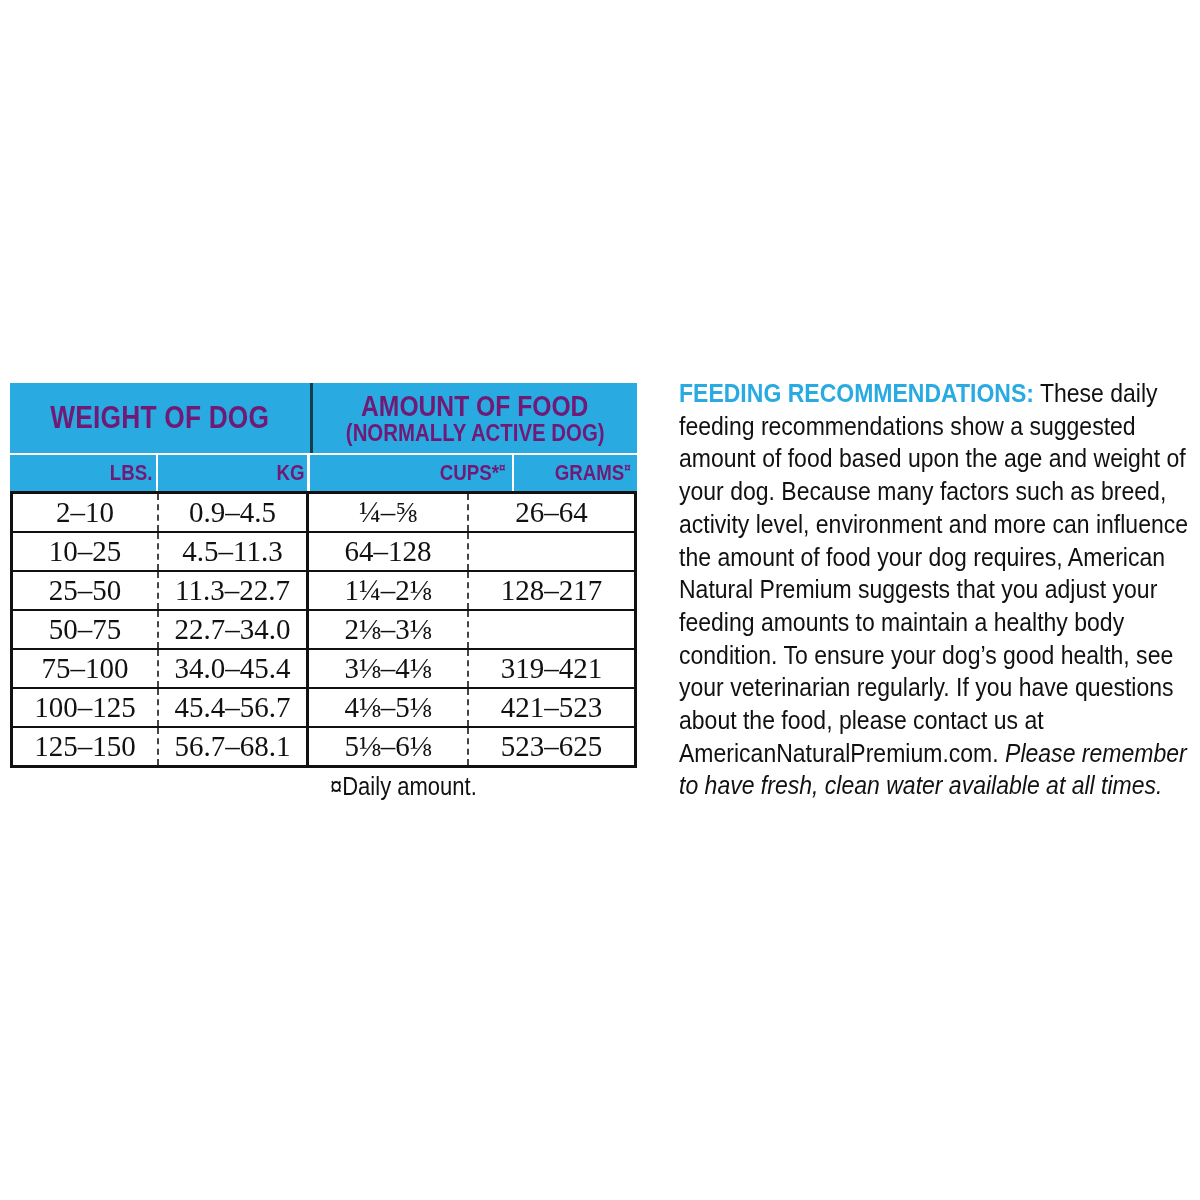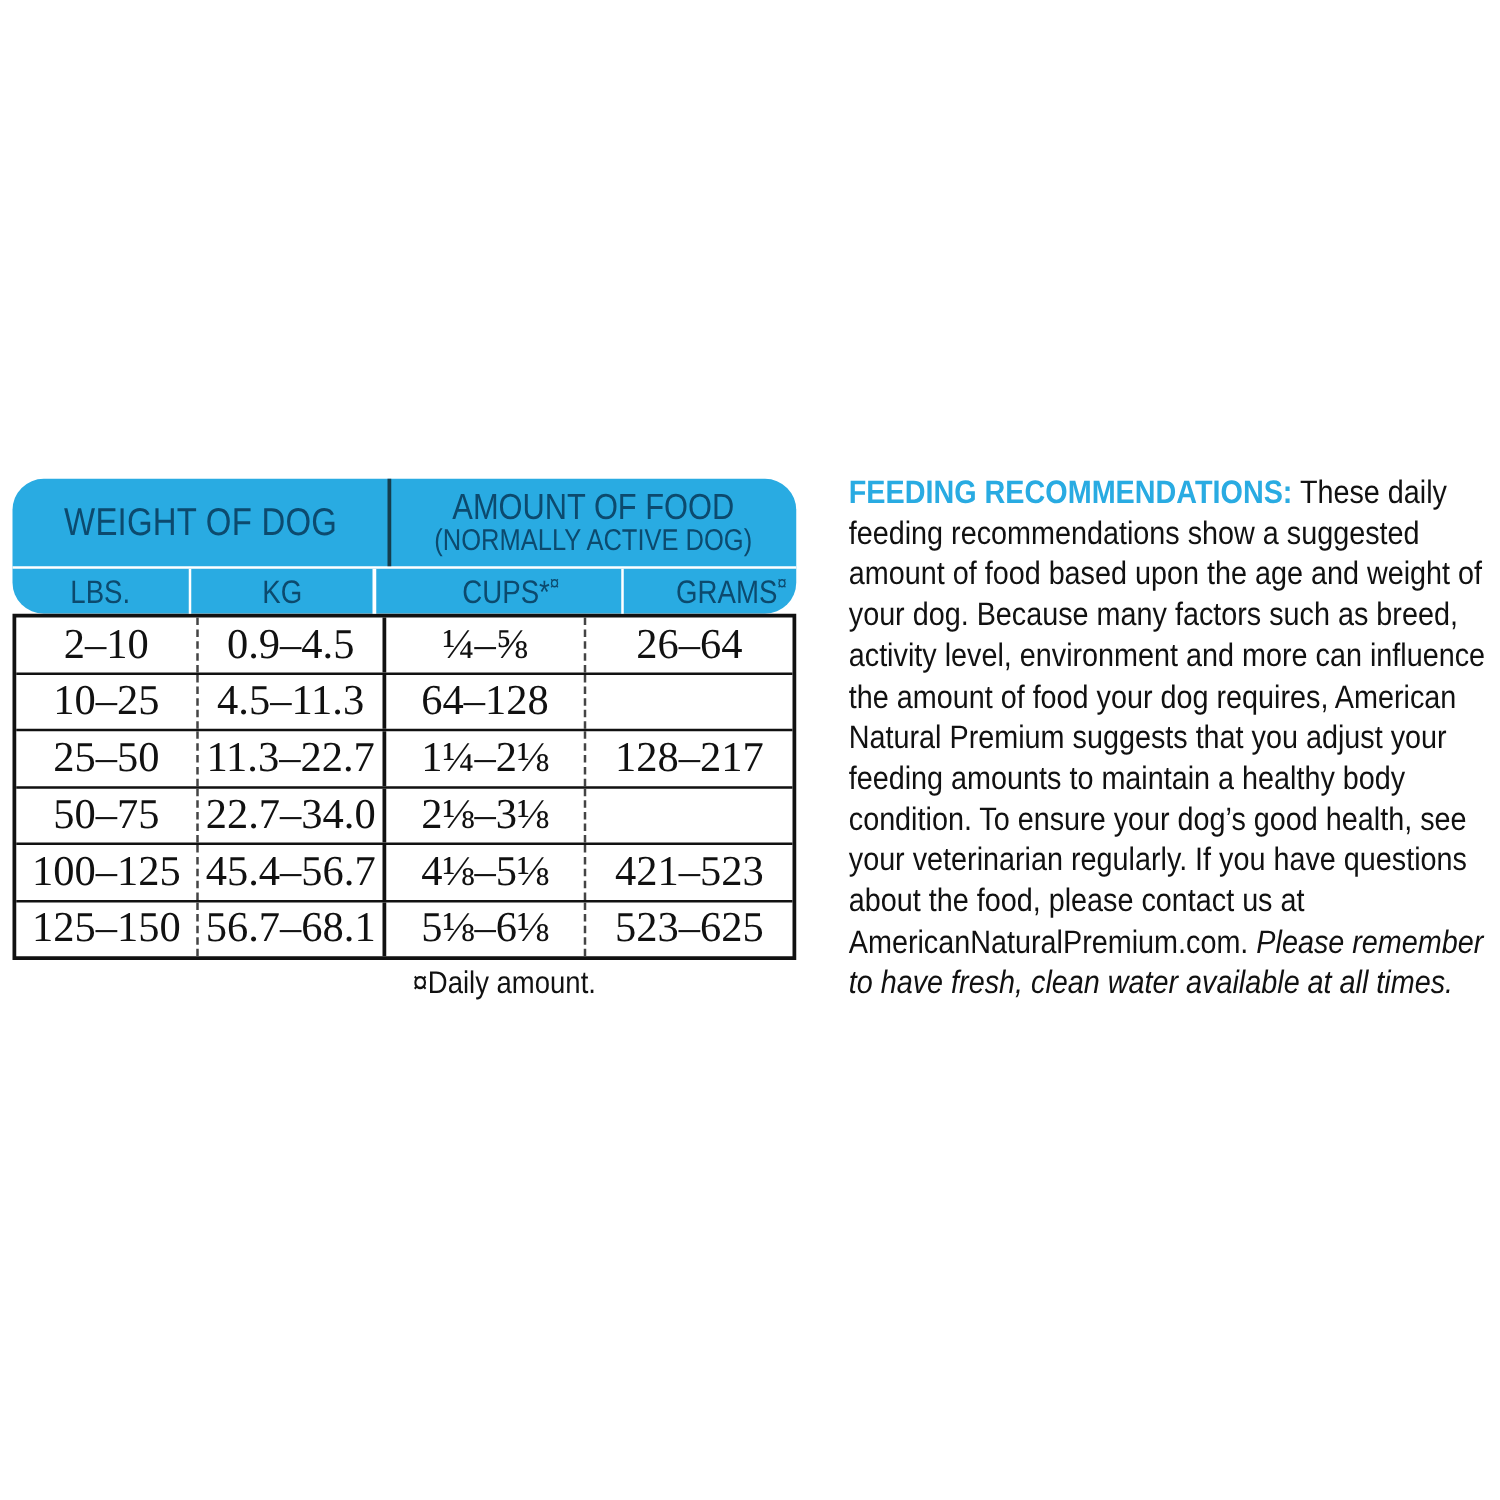--- a/index.html
+++ b/index.html
@@ -16,23 +16,22 @@
   
   .feed-table {
     position: absolute;
     left: 10px;
     top: 383px;
     width: 627px;
   }
 
   .thead {
     background: #29abe2;
-    color: #0c4a6e;
-    font-weight: normal;
-    border-radius: 25px;
+    color: #701a75;
+    font-weight: bold;
   }
   .th-row1 {
     display: flex;
     height: 70px;
   }
   .th-cell-weight {
     width: 300px;
     border-right: 3px solid #153d4d;
     display: flex;
     align-items: center;
@@ -55,38 +54,38 @@
   .th-amount-line2 { font-size: 24px; line-height: 24px; }
 
   .th-row2 {
     display: flex;
     height: 36px;
     border-top: 2px solid #ffffff;
   }
   .th-row2 .th2-cell {
     display: flex;
     align-items: center;
-    justify-content: center;
-    font-size: 26px;
+    justify-content: flex-end;
+    font-size: 22px;
     box-sizing: border-box;
   }
   .th2-cell:nth-child(1) { width: 148px; border-right: 2px solid #ffffff; }
   .th2-cell:nth-child(2) { width: 152px; border-right: 3px solid #ffffff; }
   .th2-cell:nth-child(3) { width: 184px; border-right: 2px solid #ffffff; margin-left: 20px; }
   .th2-cell:nth-child(4) { flex: 1; margin-left: 34px; }
   .th2-cell sup { font-size: 0.62em; vertical-align: super; line-height: 0; }
 
   .tbody {
     border: 3px solid #111111;
     height: 271px;
     display: flex;
     flex-direction: column;
     background: #ffffff;
     font-family: "Liberation Serif", serif;
-    font-size: 34px;
+    font-size: 29px;
   }
   .trow {
     flex: 1;
     display: grid;
     grid-template-columns: 146px 150px 160px 1fr;
   }
   .trow + .trow { border-top: 2px solid #111111; }
   .td {
     display: flex;
     align-items: center;
@@ -181,20 +180,26 @@
         <div class="td">11.3–22.7</div>
         <div class="td">1¼–2⅛</div>
         <div class="td">128–217</div>
       </div>
       <div class="trow">
         <div class="td">50–75</div>
         <div class="td">22.7–34.0</div>
         <div class="td">2⅛–3⅛</div>
       </div>
       <div class="trow">
+        <div class="td">75–100</div>
+        <div class="td">34.0–45.4</div>
+        <div class="td">3⅛–4⅛</div>
+        <div class="td">319–421</div>
+      </div>
+      <div class="trow">
         <div class="td">100–125</div>
         <div class="td">45.4–56.7</div>
         <div class="td">4⅛–5⅛</div>
         <div class="td">421–523</div>
       </div>
       <div class="trow">
         <div class="td">125–150</div>
         <div class="td">56.7–68.1</div>
         <div class="td">5⅛–6⅛</div>
         <div class="td">523–625</div>

